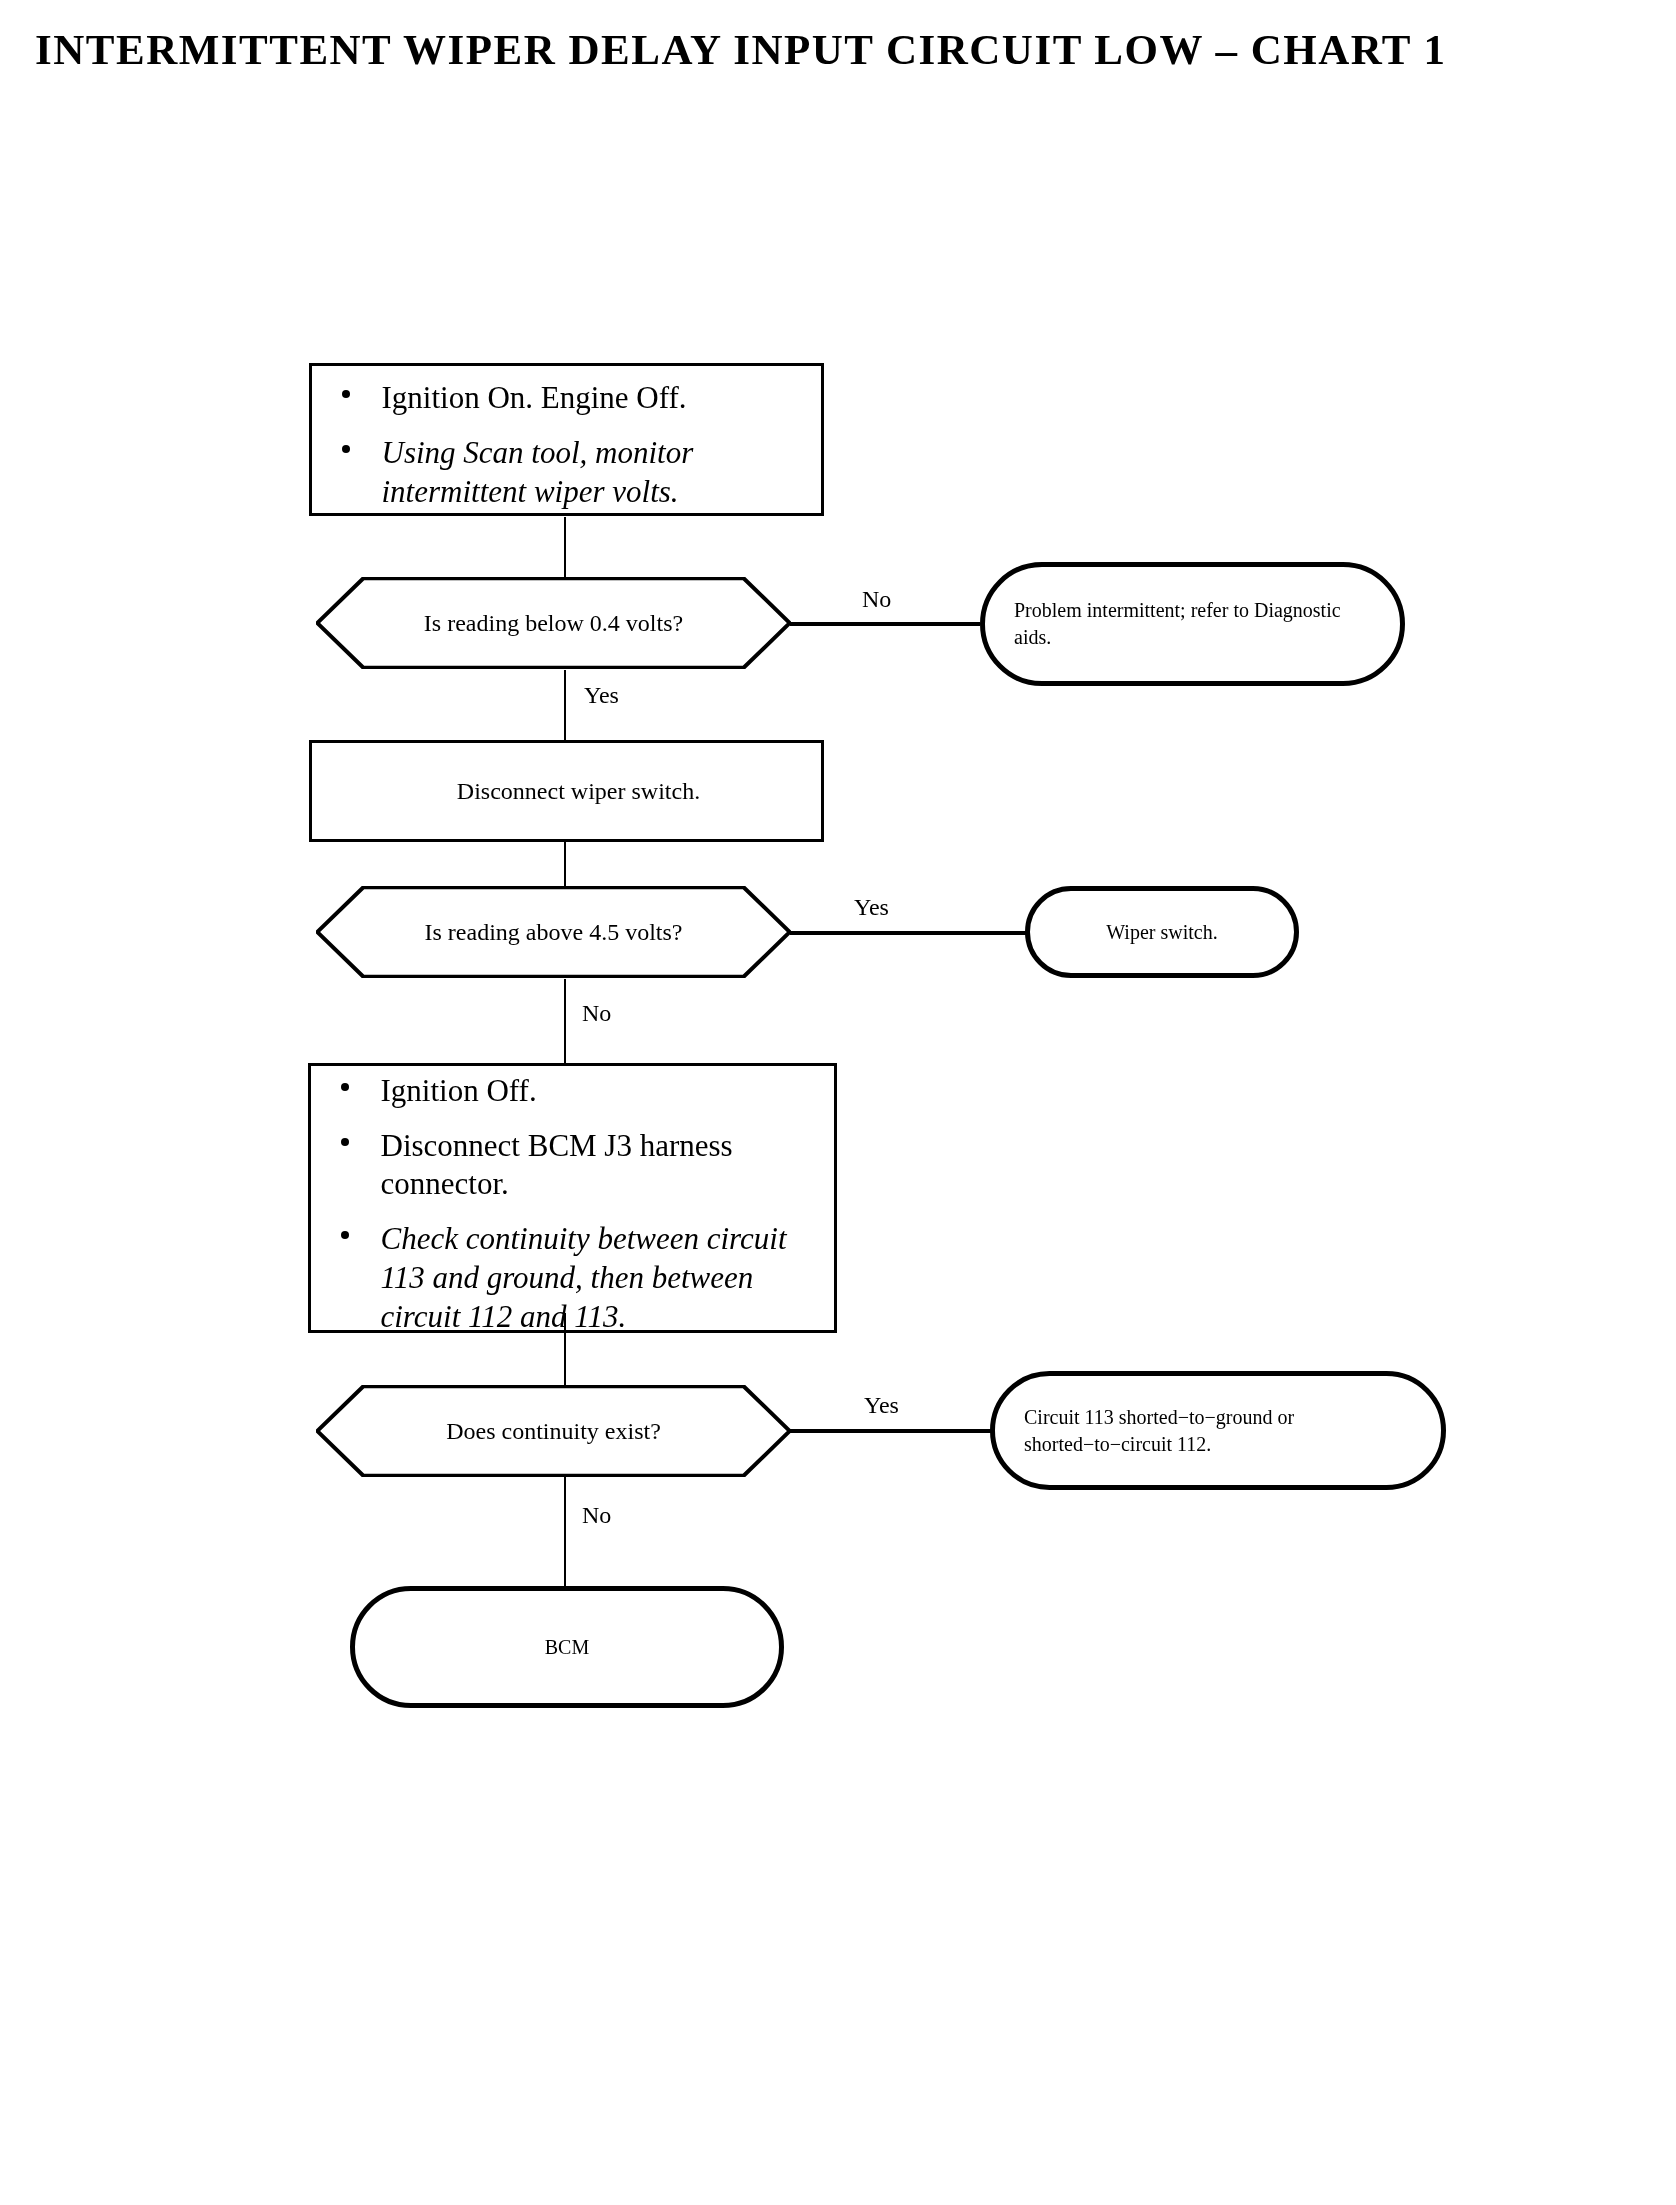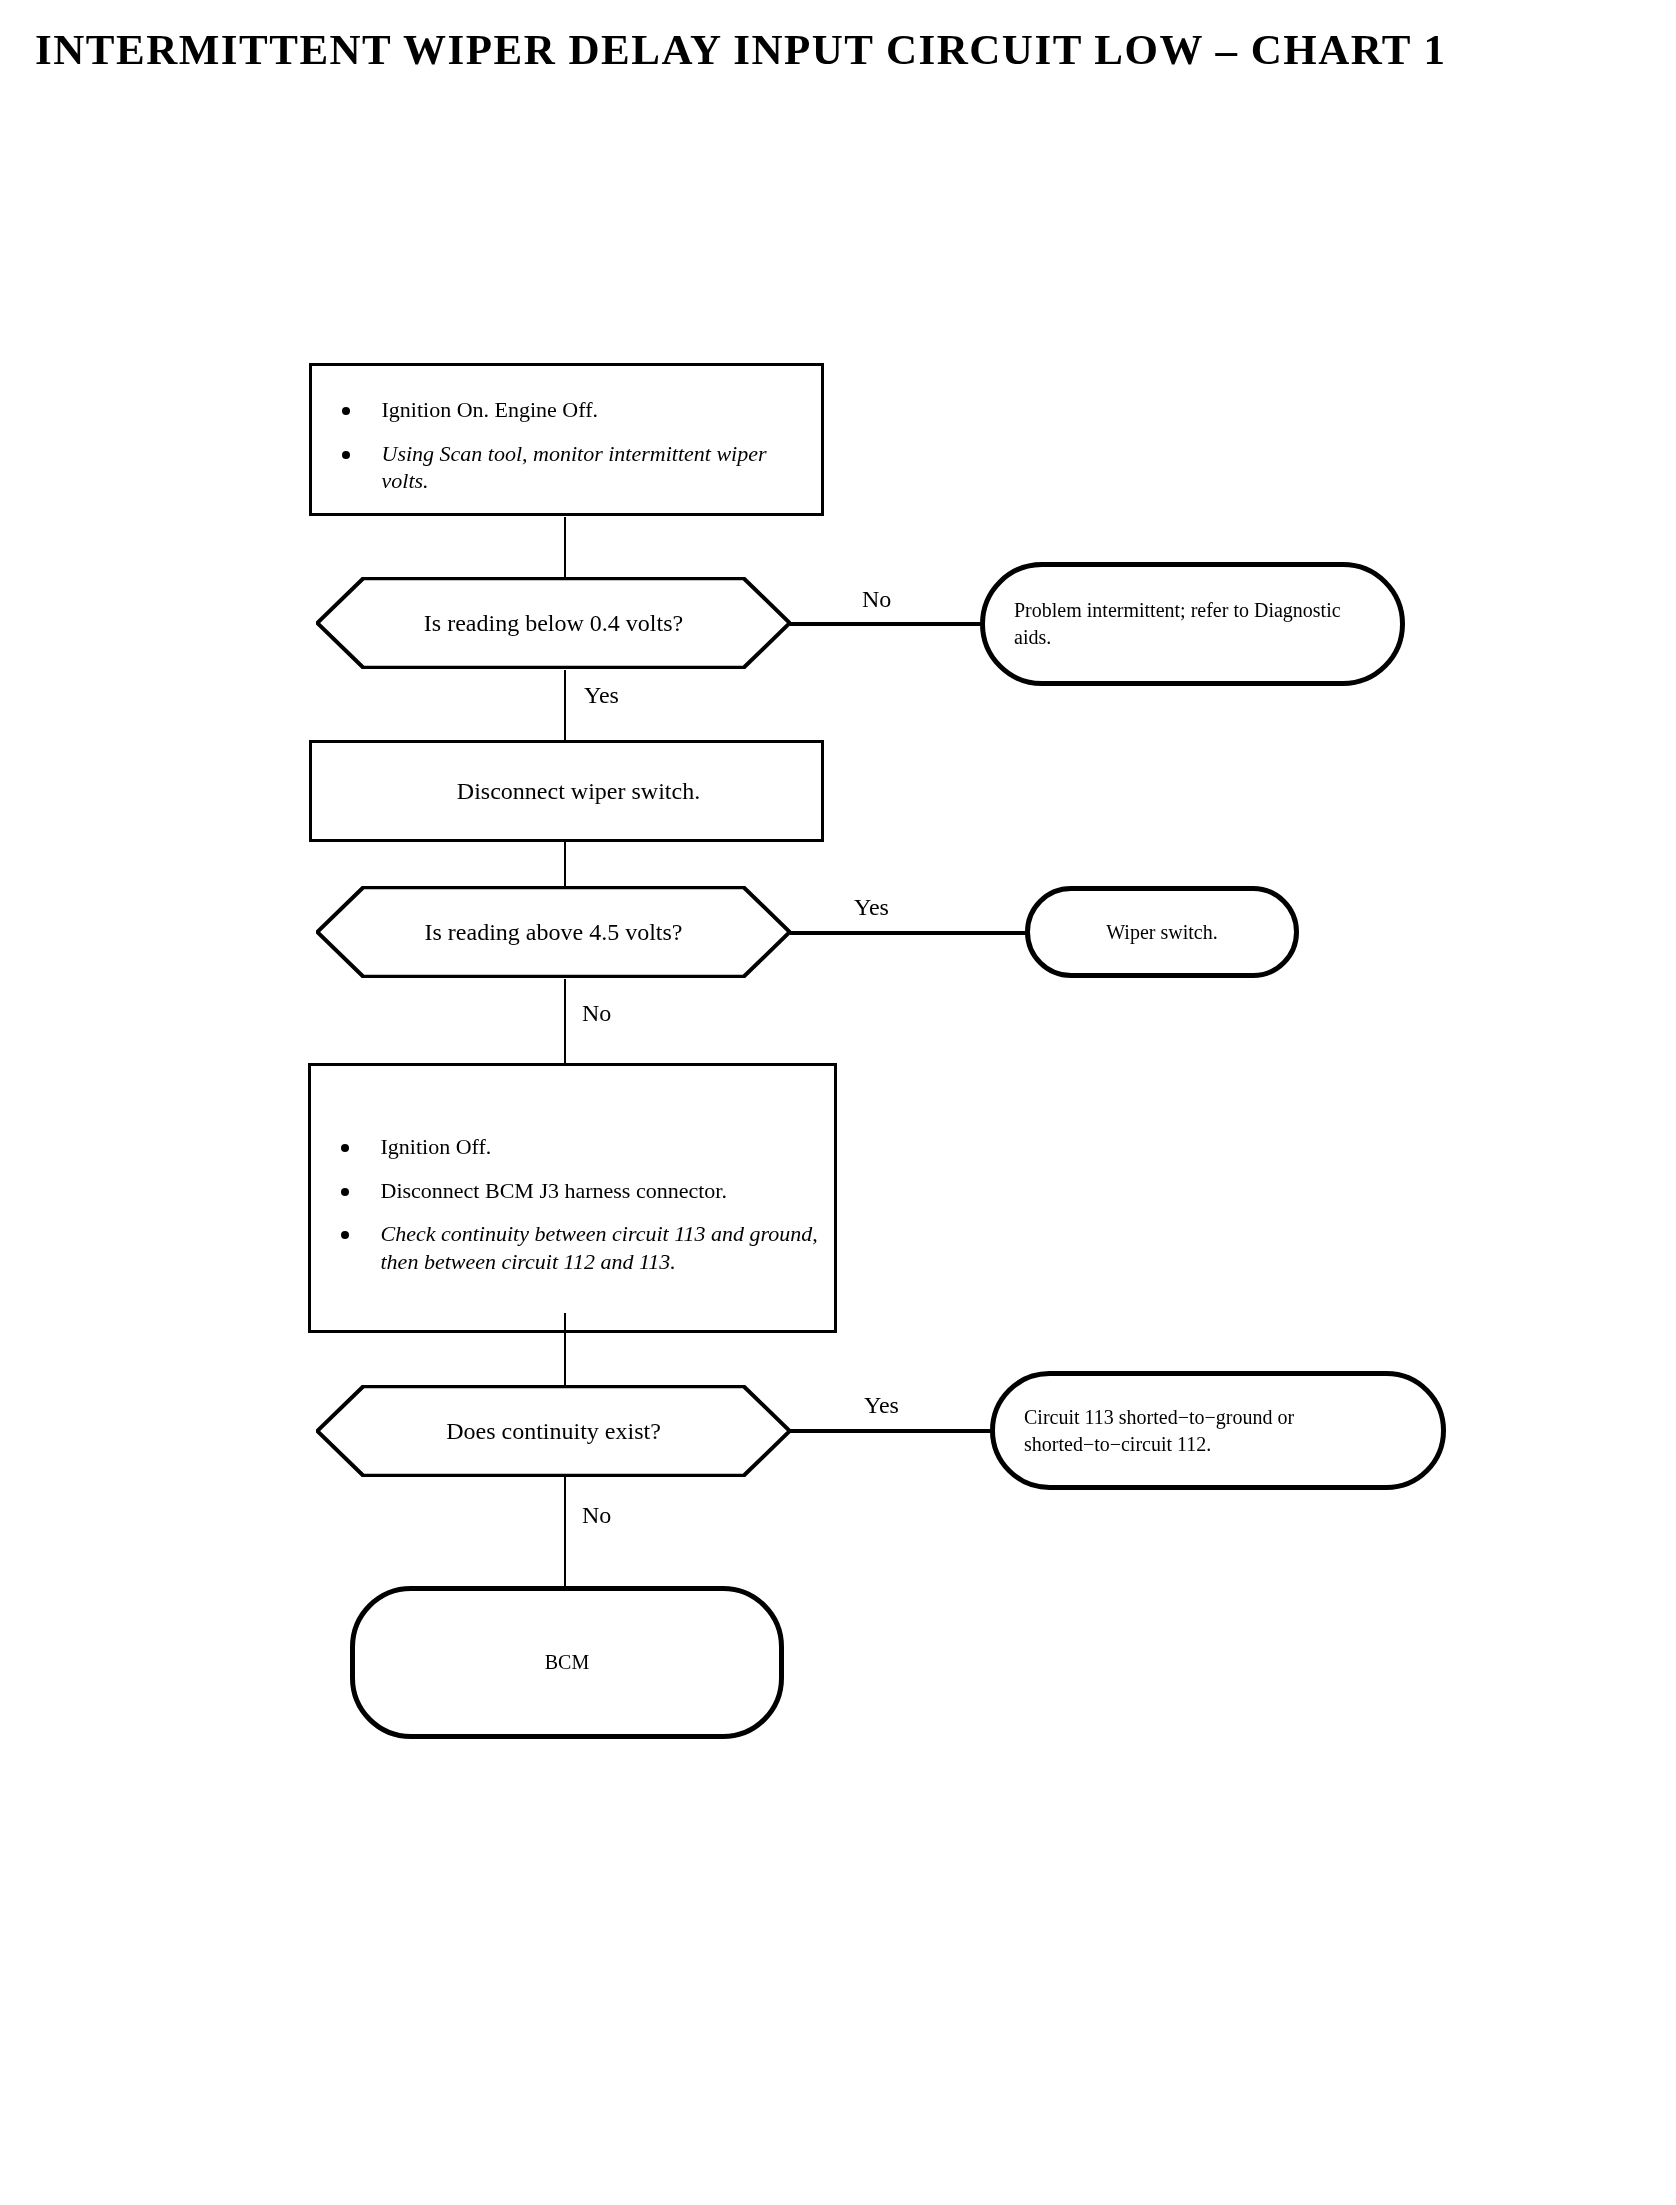--- a/index.html
+++ b/index.html
@@ -58,21 +58,21 @@
     list-style: none;
     margin: 0;
     padding: 0 13.4px 0 25.5px;
     width: 100%;
     box-sizing: border-box;
   }
   ul.bullets li {
     position: relative;
     padding-left: 44px;
     margin: 12px 0 16px 0;
-    font-size: 22px;
+    font-size: 31px;
     line-height: 1.25;
   }
   ul.bullets li:last-child { margin-bottom: 0; font-style: italic; }
   ul.bullets li::before {
     content: "";
     position: absolute;
     left: 4.9px;
     top: 11px;
     width: 8px;
     height: 8px;
@@ -233,18 +233,18 @@
   <div class="hline thick" style="left:790px; top:1429px; width:201px;"></div>
   <div class="edge-label" style="left:864px; top:1393px;">Yes</div>
 
   <div class="node terminal" style="left:990px; top:1371px; width:456px; height:119px; border-radius:60px;">
     <div class="term-text">Circuit 113 shorted−to−ground or shorted−to−circuit 112.</div>
   </div>
 
   <div class="vline" style="left:564px; top:1477px; height:111px;"></div>
   <div class="edge-label" style="left:582px; top:1503px;">No</div>
 
-  <div class="node terminal center-text" style="left:350px; top:1586px; width:434px; height:153px; border-radius:61px;">
+  <div class="node terminal center-text" style="left:350px; top:1586px; width:434px; height:122px; border-radius:61px;">
     <div class="term-text">BCM</div>
   </div>
 
 </div>
 
 
 </body></html>

